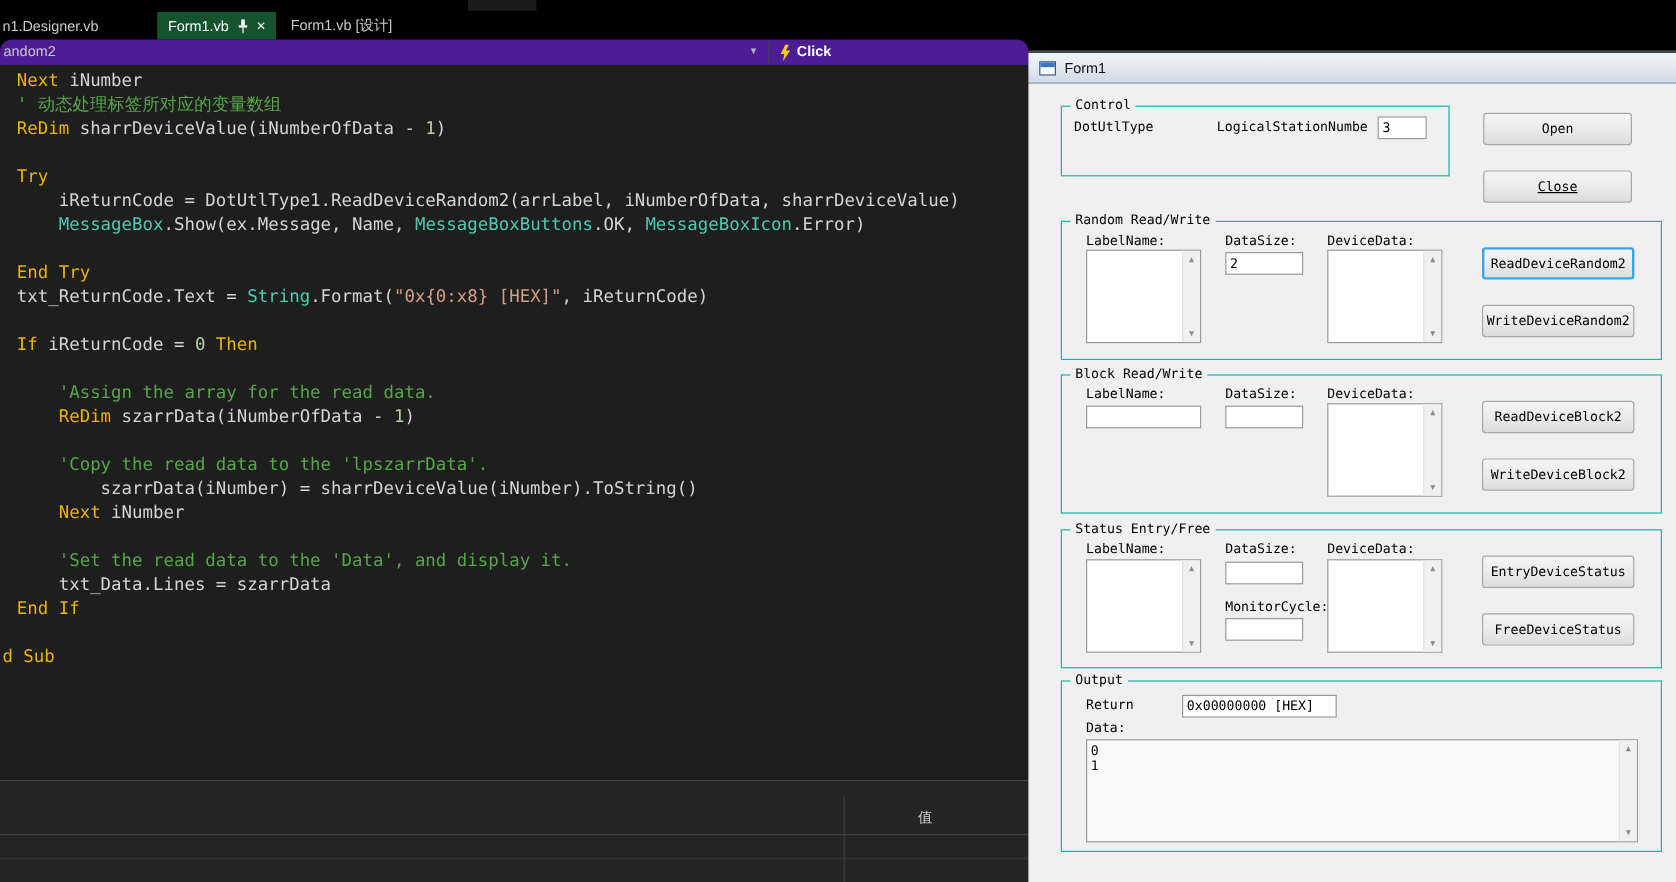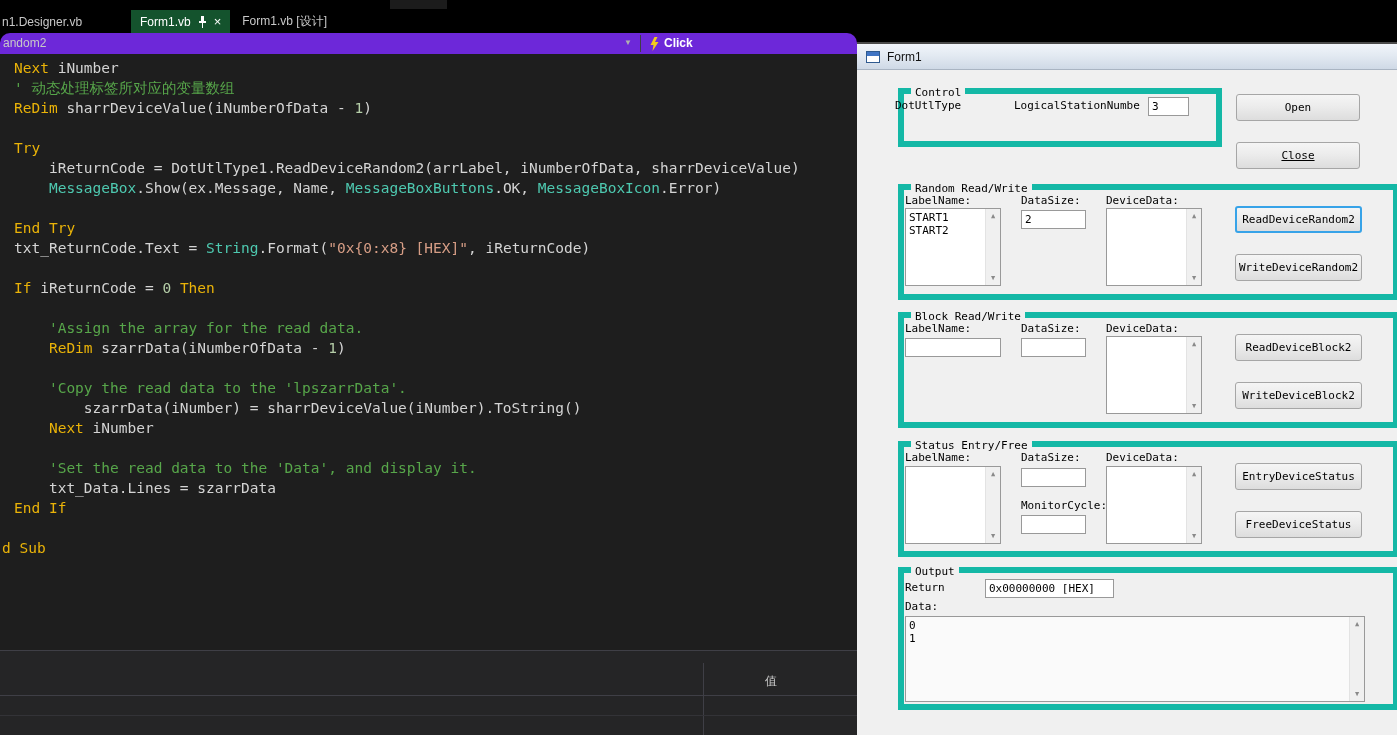--- a/index.html
+++ b/index.html
@@ -9,21 +9,21 @@
   
   #vs-header { position:absolute; left:0; top:0; width:1397px; height:42px; background:#000; }
   #titlebar-fragment { position:absolute; left:390px; top:0; width:57px; height:9px; background:#1c1c1c; }
   #tab-bar { position:absolute; left:0; top:10px; height:23px; display:flex; }
   .tab { height:23px; display:flex; align-items:center; padding:0 9px; margin-right:3px;
          font-family:"Liberation Sans", sans-serif; font-size:12px; color:#c8c8c8; white-space:nowrap; overflow:hidden; cursor:default; }
   .tab.active { background:#14532d; color:#fff; }
   .tab .pin-icon { margin-left:7px; display:inline-flex; }
   .tab .close-icon { margin-left:7px; font-size:13px; line-height:1; color:#fff; }
 
-  #nav-bar { position:absolute; left:0; top:33px; width:857px; height:33px; background:#6d28d9;
+  #nav-bar { position:absolute; left:0; top:33px; width:857px; height:33px; background:#4c1d95;
              font-family:"Liberation Sans", sans-serif; font-size:12px; color:#c8c8c8;border-radius:10px; }
   .nav-left { position:absolute; left:0; top:0; width:640px; height:21px; }
   .nav-left .nav-text { position:absolute; left:3px; top:3px; }
   .nav-left .nav-chevron { position:absolute; left:624px; top:5px; font-size:8px; color:#b0b0b0; }
   .nav-divider { position:absolute; left:640px; top:2px; width:1px; height:17px; background:#3f3f46; }
   .nav-right { position:absolute; left:641px; top:0; width:216px; height:21px; }
   .nav-right svg { position:absolute; left:8px; top:4px; }
   .nav-right .nav-event-text { position:absolute; left:23px; top:3px; font-weight:bold; color:#fff; }
 
   
@@ -48,21 +48,21 @@
   
   #form-window { position:absolute; left:857px; top:42px; width:540px; height:693px; font-size:11px; color:#000; }
   #form-titlebar { position:absolute; left:0; top:0; width:100%; height:28px;
                    background:linear-gradient(#f1f5fa, #e3eaf2 45%, #cfd9e6); border-top:2px solid #4a4a4a; border-bottom:1px solid #a9b4c2;
                    display:flex; align-items:center; }
   .form-icon { width:14px; height:12px; border:1px solid #2f5a8f; background:#fff; display:inline-block; margin:0 7px 0 9px; }
   .form-icon .fi-bar { display:block; height:4px; background:#3f74c4; }
   #form-title-text { font-family:"Liberation Sans", sans-serif; font-size:12px; color:#111; }
   #form-body { position:absolute; left:0; top:28px; right:0; bottom:0; background:#f0f0f0; }
 
-  .group { position:absolute; border:6px solid #14b8a6;margin-left:14px; }
+  .group { position:absolute; border:1px solid #14b8a6; }
   .group-label { position:absolute; background:#f0f0f0; padding:0 4px; font-size:11px; color:#000; white-space:nowrap; }
   .flabel { position:absolute; font-size:11px; color:#000; white-space:nowrap; }
 
   .tinput { position:absolute; border:1px solid #999; background:#fff; font:11px "DejaVu Sans Mono", monospace;
             padding:1px 3px; color:#000; outline:none; }
 
   .mlbox { position:absolute; border:1px solid #999; background:#fff; }
   .mlbox.graybg { background:#fafafa; }
   .ml-content { position:absolute; left:3px; top:2px; right:17px; bottom:2px; font-size:11px; line-height:13px; white-space:pre; overflow:hidden; }
   .vscroll { position:absolute; top:0; right:0; bottom:0; width:15px; background:#f0f0f0; border-left:1px solid #e3e3e3; }
@@ -170,22 +170,20 @@
   <button class="fbutton" style="left:379px; top:52px; width:124px; height:27px;">Open</button>
   <button class="fbutton" style="left:379px; top:100px; width:124px; height:27px;text-decoration:underline;">Close</button>
 
   <div class="group" style="left:27px; top:142px; width:501px; height:116px;">
     <span class="group-label" style="left:7px; top:-8px;">Random Read/Write</span>
   </div>
   <span class="flabel" style="left:48px; top:152px;">LabelName:</span>
   <span class="flabel" style="left:164px; top:152px;">DataSize:</span>
   <span class="flabel" style="left:249px; top:152px;">DeviceData:</span>
   <div class="mlbox" style="left:48px; top:166px; width:96px; height:78px;">
-    <div class="ml-content">START1
-START2</div>
     <div class="vscroll">
       <span class="sb-arrow up">▲</span>
       <span class="sb-arrow down">▼</span>
     </div>
   </div>
   <input class="tinput" style="left: 164px; top: 168px; width: 65px; height: 19px;" value="2">
   <div class="mlbox" style="left:249px; top:166px; width:96px; height:78px;">
     <div class="ml-content"></div>
     <div class="vscroll">
       <span class="sb-arrow up">▲</span>

